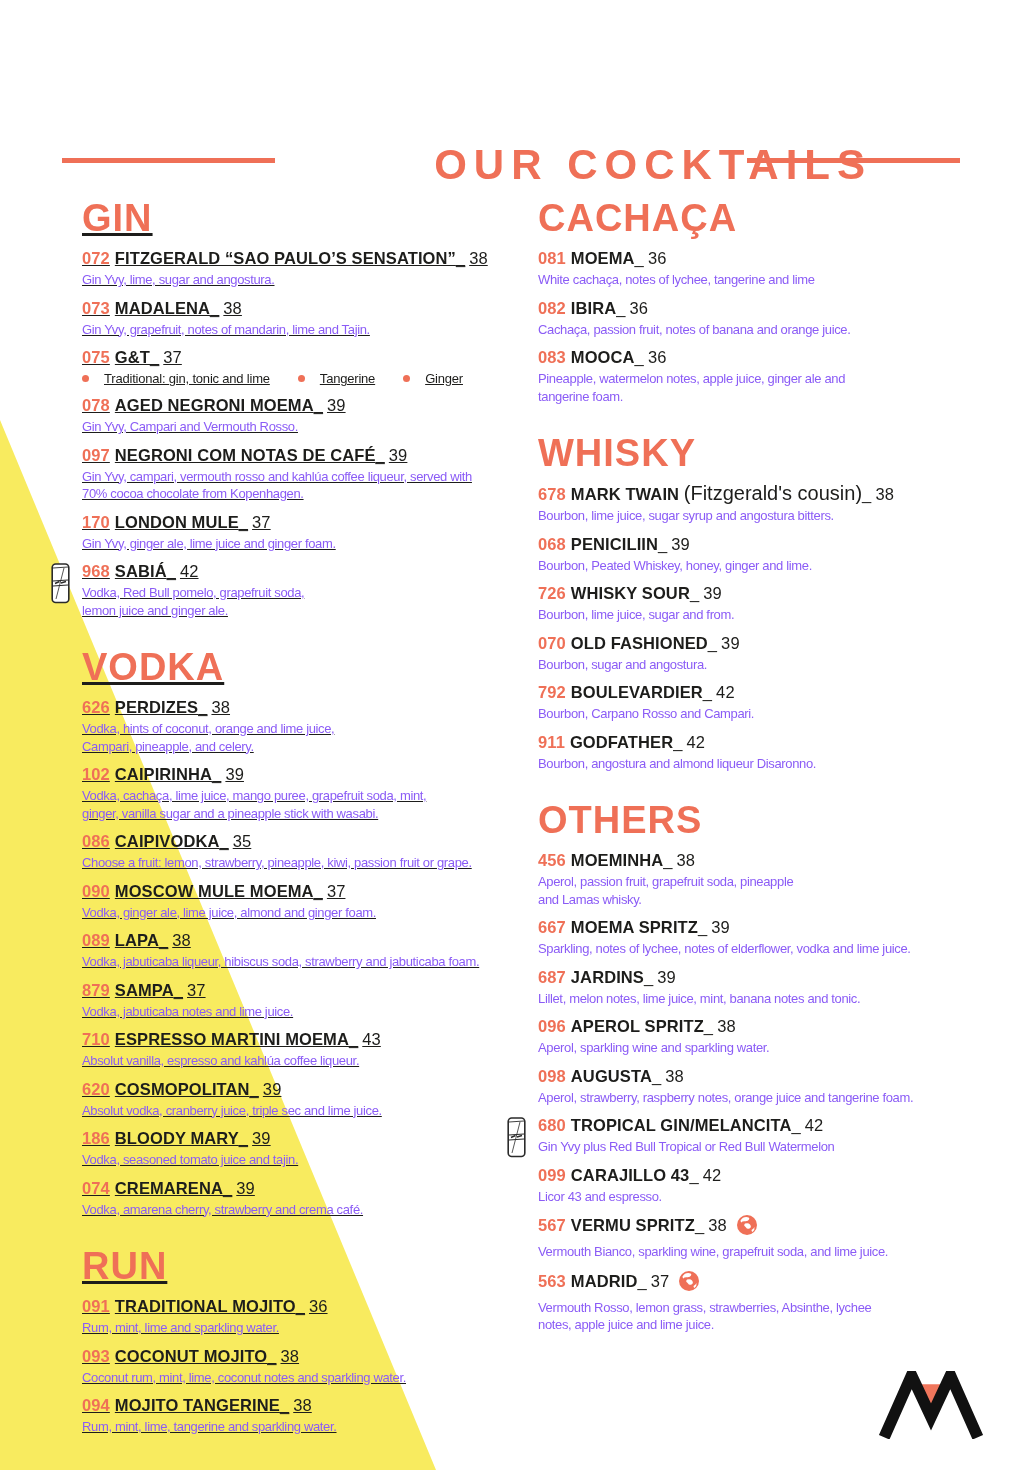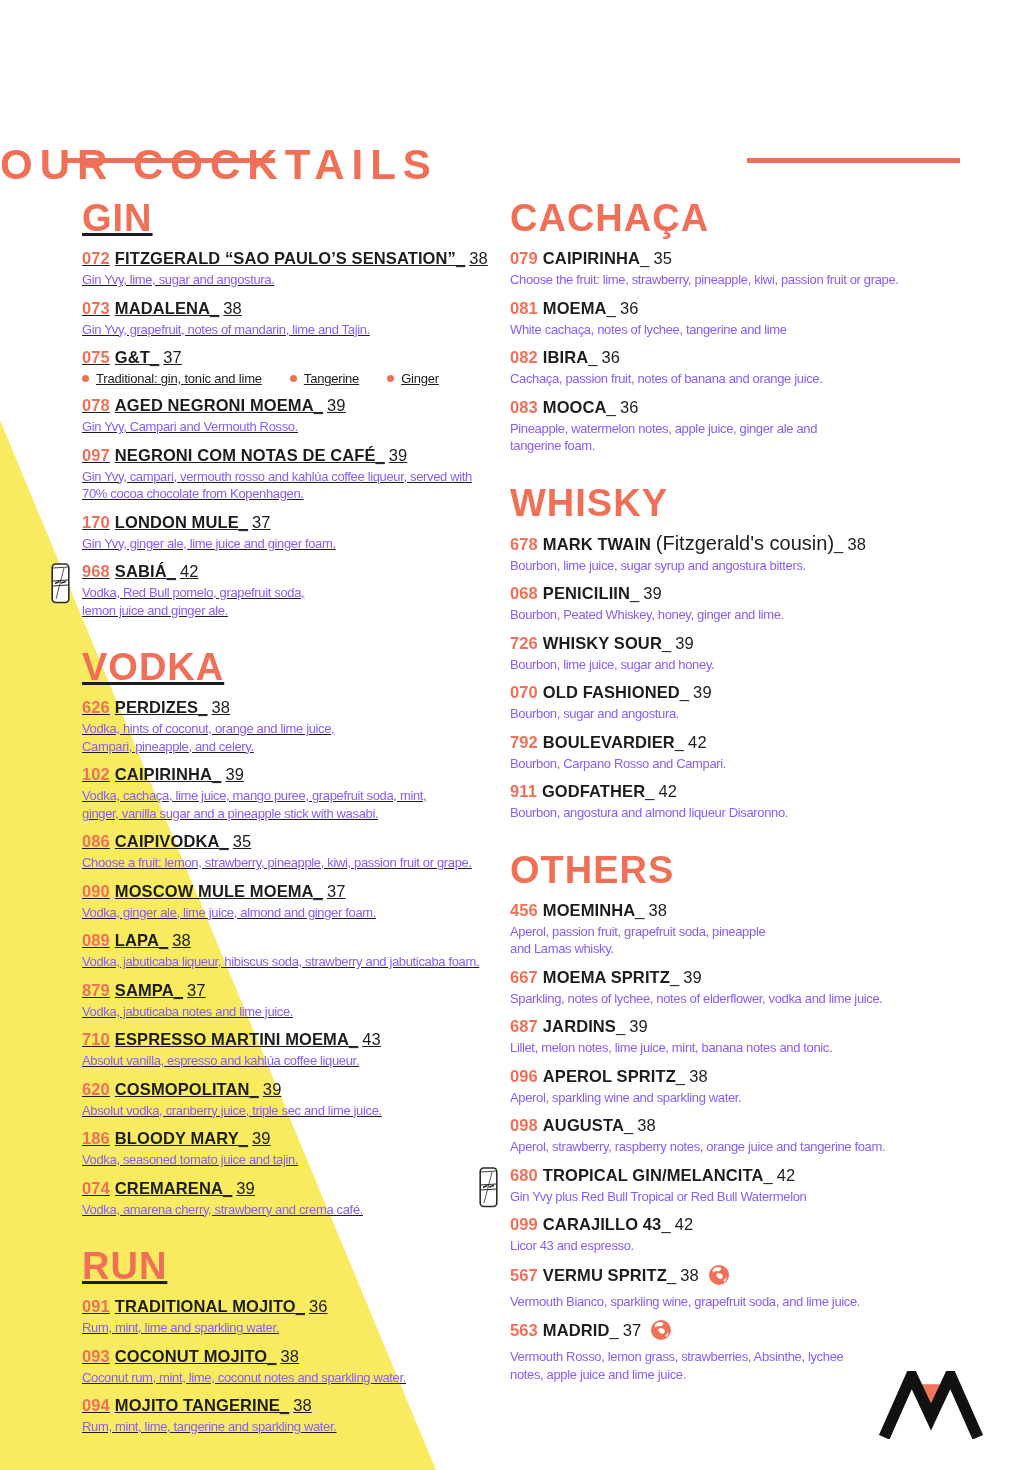--- a/index.html
+++ b/index.html
@@ -8,50 +8,50 @@
     background:#ffffff; color:#1d1d1b;
     font-family:"Liberation Sans", sans-serif;
   }
   .yellow-wedge {
     position:absolute; left:0; top:420px; width:436px; height:1050px;
     background:#F8EB5F;
     clip-path:polygon(0 0, 100% 100%, 0 100%);
   }
   .header { position:absolute; top:0; left:0; width:1024px; }
   .header-title {
-    position:absolute; top:141px; left:0; width:872px; text-align:left;
+    position:absolute; top:141px; left:0; width:872px; text-align:right;
     font-size:42px; font-weight:bold; letter-spacing:7px; color:#EF7057;
   }
   .header-line { position:absolute; top:158px; height:5px; background:#EF7057; }
   .header-line.left  { left:62px;  width:213px; }
   .header-line.right { left:747px; width:213px; }
 
   .col { position:absolute; top:198px; }
   .col-left  { left:82px;  width:424px;text-decoration:underline; }
-  .col-right { left:510px; width:452px; }
+  .col-right { left:538px; width:452px; }
 
   .section-title {
     font-size:38px; font-weight:bold; color:#EF7057;
     letter-spacing:1px; line-height:40px; margin:0 0 10px 0;
   }
   .section + .section .section-title { margin-top:28px; }
 
   .item { position:relative; margin-bottom:9px; }
   .item-title { font-size:16.5px; font-weight:bold; line-height:21px; letter-spacing:0.1px; white-space:nowrap; }
   .code  { color:#EF7057; font-weight:bold; margin-right:5px; }
   .name  { color:#1d1d1b; }
   .note  { font-weight:normal; font-size:20px; letter-spacing:0; }
   .sep, .price { font-weight:normal; font-size:16.5px; color:#1d1d1b; }
   .price { margin-left:4px; }
   .desc {
     font-size:13px; line-height:17.5px; letter-spacing:-0.35px;
     color:#8b5cf6; white-space:pre; margin-top:2px;
   }
   .options { display:flex; gap:28px; margin-top:3px; font-size:13px; letter-spacing:-0.2px; }
-  .option  { display:flex; align-items:center; gap:7px; }
+  .option  { display:flex; align-items:center; gap:15px; }
   .bullet  { width:7px; height:7px; border-radius:50%; background:#EF7057; flex:0 0 auto; }
 
   .can-icon { position:absolute; left:-31px; top:1px; }
   .globe-icon { display:inline-block; vertical-align:-5px; margin-left:9px; }
 
   .brand-logo { position:absolute; left:878px; top:1371px; }
 </style>
 </head>
 <body>
 
@@ -176,24 +176,20 @@
       <div class="item">
         <div class="item-title"><span class="code">094</span><span class="name">MOJITO TANGERINE</span><span class="sep">_</span><span class="price">38</span></div>
         <div class="desc">Rum, mint, lime, tangerine and sparkling water.</div>
       </div>
     </div>
   </div>
 <div class="col col-right" id="col-1">
     <div class="section">
       <div class="section-title">CACHAÇA</div>
       <div class="item">
-        <div class="item-title"><span class="code">079</span><span class="name">CAIPIRINHA</span><span class="sep">_</span><span class="price">35</span></div>
-        <div class="desc">Choose the fruit: lime, strawberry, pineapple, kiwi, passion fruit or grape.</div>
-      </div>
-      <div class="item">
         <div class="item-title"><span class="code">081</span><span class="name">MOEMA</span><span class="sep">_</span><span class="price">36</span></div>
         <div class="desc">White cachaça, notes of lychee, tangerine and lime</div>
       </div>
       <div class="item">
         <div class="item-title"><span class="code">082</span><span class="name">IBIRA</span><span class="sep">_</span><span class="price">36</span></div>
         <div class="desc">Cachaça, passion fruit, notes of banana and orange juice.</div>
       </div>
       <div class="item">
         <div class="item-title"><span class="code">083</span><span class="name">MOOCA</span><span class="sep">_</span><span class="price">36</span></div>
         <div class="desc">Pineapple, watermelon notes, apple juice, ginger ale and
@@ -205,21 +201,21 @@
       <div class="item">
         <div class="item-title"><span class="code">678</span><span class="name">MARK TWAIN</span> <span class="note">(Fitzgerald's cousin)</span><span class="sep">_</span><span class="price">38</span></div>
         <div class="desc">Bourbon, lime juice, sugar syrup and angostura bitters.</div>
       </div>
       <div class="item">
         <div class="item-title"><span class="code">068</span><span class="name">PENICILIIN</span><span class="sep">_</span><span class="price">39</span></div>
         <div class="desc">Bourbon, Peated Whiskey, honey, ginger and lime.</div>
       </div>
       <div class="item">
         <div class="item-title"><span class="code">726</span><span class="name">WHISKY SOUR</span><span class="sep">_</span><span class="price">39</span></div>
-        <div class="desc">Bourbon, lime juice, sugar and honey.</div>
+        <div class="desc">Bourbon, lime juice, sugar and from.</div>
       </div>
       <div class="item">
         <div class="item-title"><span class="code">070</span><span class="name">OLD FASHIONED</span><span class="sep">_</span><span class="price">39</span></div>
         <div class="desc">Bourbon, sugar and angostura.</div>
       </div>
       <div class="item">
         <div class="item-title"><span class="code">792</span><span class="name">BOULEVARDIER</span><span class="sep">_</span><span class="price">42</span></div>
         <div class="desc">Bourbon, Carpano Rosso and Campari.</div>
       </div>
       <div class="item">

